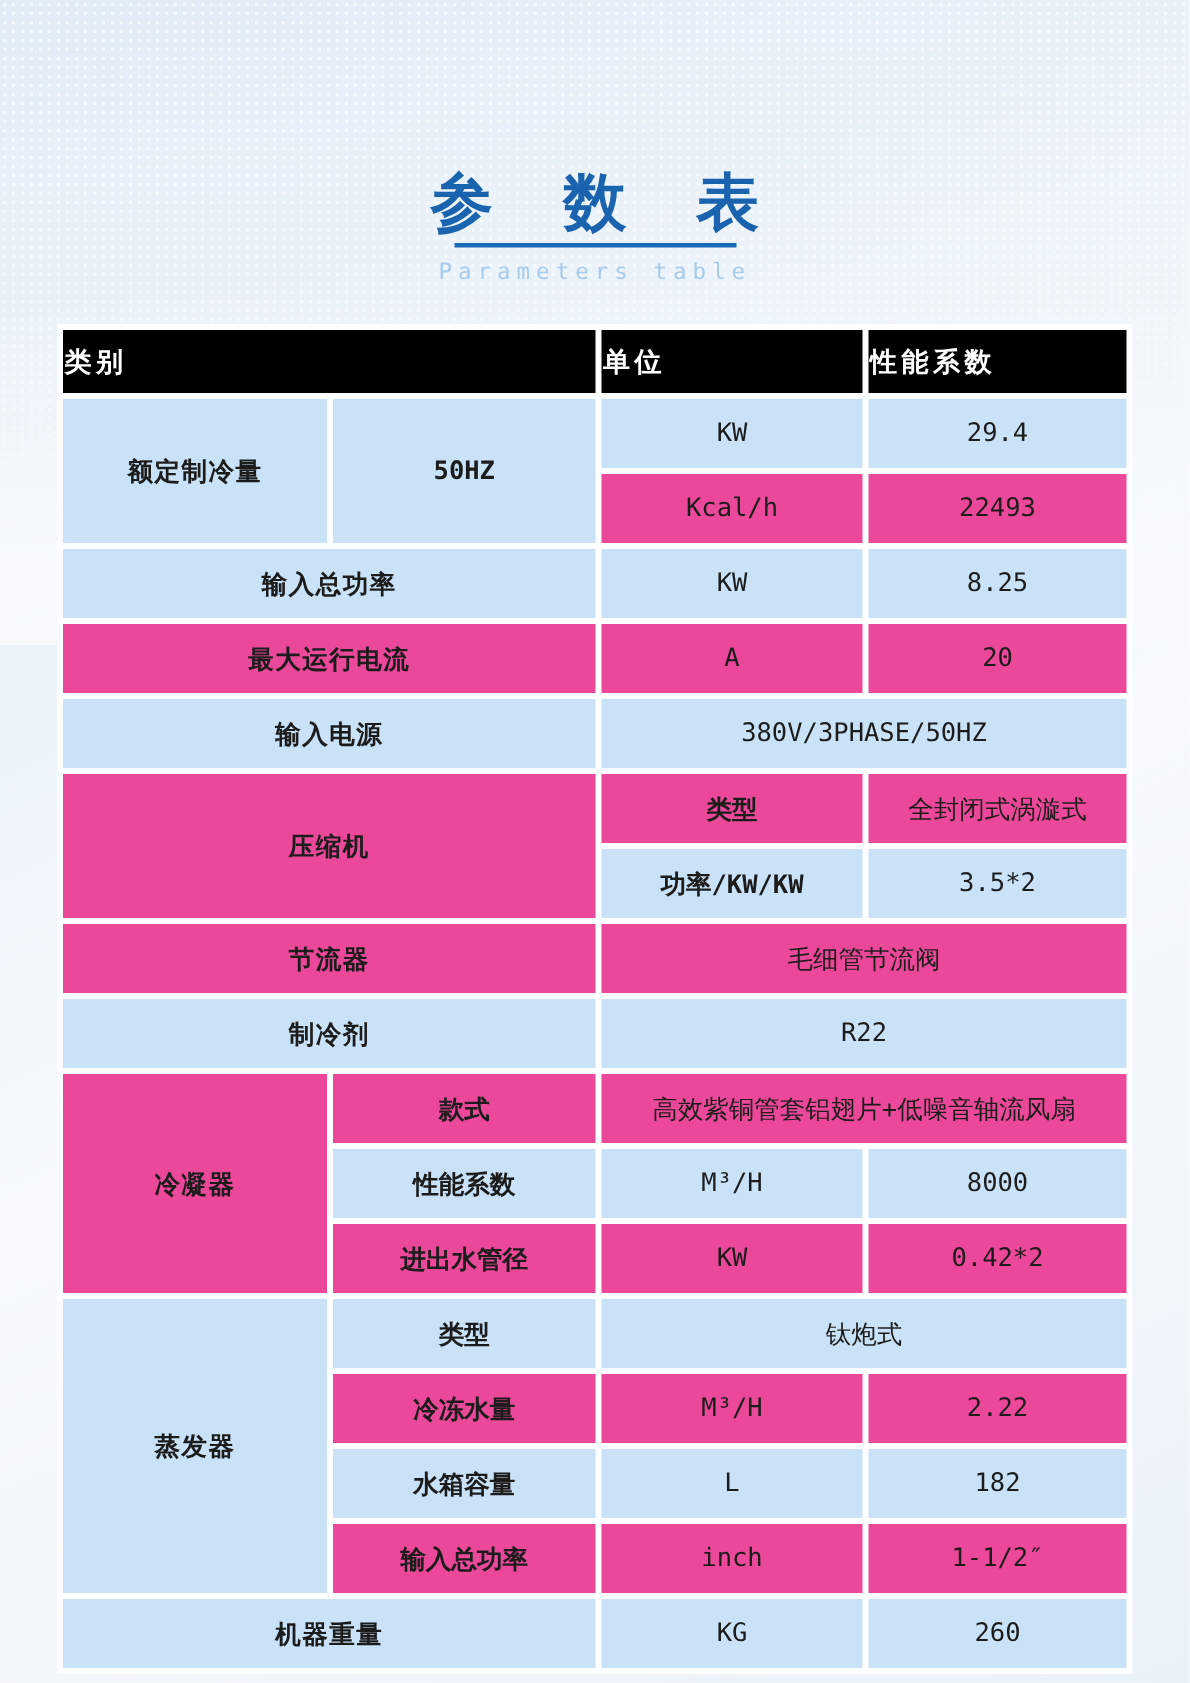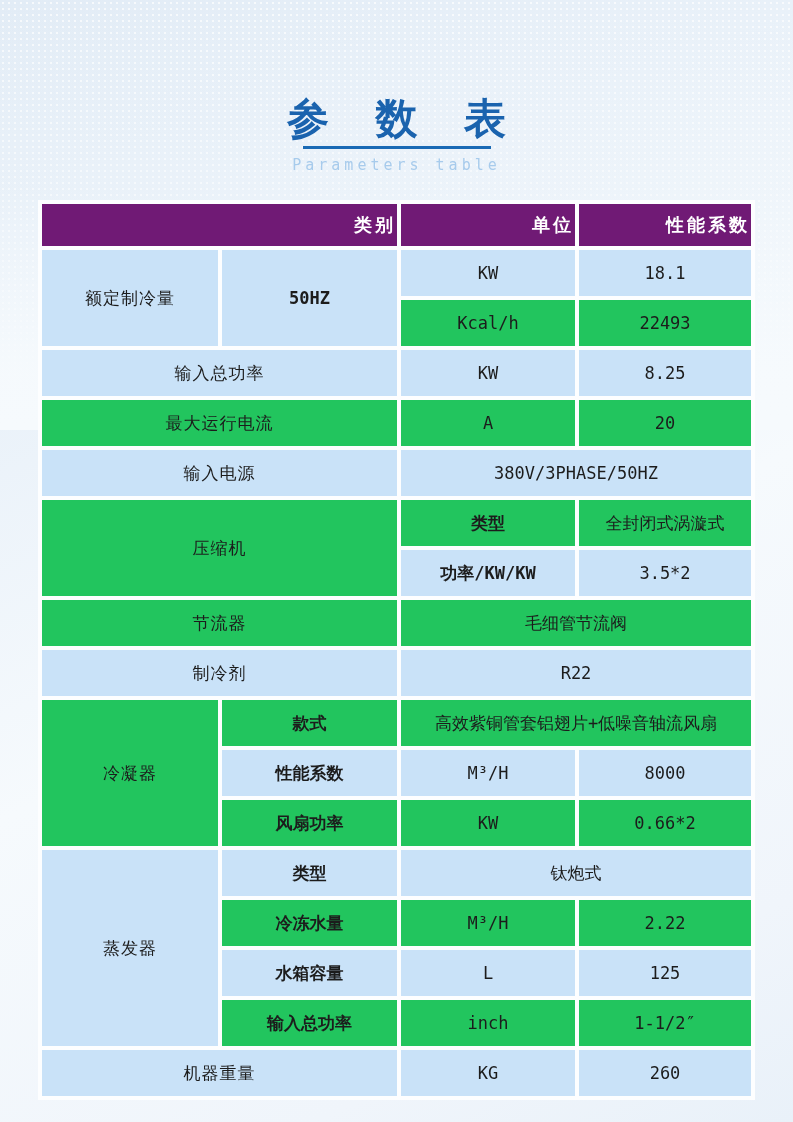--- a/index.html
+++ b/index.html
@@ -32,20 +32,21 @@
       rgba(233,241,249,0) 0%,
       rgba(240,246,251,0.35) 45%,
       rgba(246,250,253,0.95) 85%,
       #f6fafd 100%);
     pointer-events: none;
   }
   .title-block {
     position: relative;
     padding-top: 96px;
     text-align: center;
+    margin-top: 16px;
   }
   .page-title {
     margin: 0;
     font-family: "DejaVu Serif", "Liberation Serif", serif;
     font-weight: bold;
     font-size: 42px;
     line-height: 1.1;
     color: #1a63ae;
     letter-spacing: 16px;
     text-indent: 16px;
@@ -65,42 +66,42 @@
   table.params {
     position: relative;
     border-collapse: separate;
     border-spacing: 4px;
     table-layout: fixed;
     width: 717px;
     margin: 26px auto 0 auto;
     background: #fdfeff;
   }
   table.params th {
-    background: #701a75;
+    background: #000000;
     color: #ffffff;
     font-weight: bold;
     font-size: 18px;
     letter-spacing: 3px;
     height: 40px;
-    text-align: right;
+    text-align: left;
     vertical-align: middle;
   }
   table.params td {
     height: 44px;
     text-align: center;
     vertical-align: middle;
     font-size: 17px;
     color: #1c1c1c;
     overflow: hidden;
     white-space: nowrap;
   }
   td.b { background: #c9e2f8; }
-  td.l { background: #22c55e; }
+  td.l { background: #ec4899; }
   td.lbl {
-    font-weight: normal;
+    font-weight: bold;
     letter-spacing: 1px;
   }
   td.sub {
     font-family: "DejaVu Sans Mono", "DejaVu Sans", monospace;
     font-weight: bold;
   }
   td.val {
     font-family: "DejaVu Sans Mono", "DejaVu Sans", monospace;
     font-weight: normal;
   }
@@ -130,21 +131,21 @@
       <th colspan="2">类别</th>
       <th>单位</th>
       <th>性能系数</th>
     </tr>
   </thead>
   <tbody>
     <tr>
       <td class="lbl b" rowspan="2">额定制冷量</td>
       <td class="sub b" rowspan="2">50HZ</td>
       <td class="val b">KW</td>
-      <td class="val b">18.1</td>
+      <td class="val b">29.4</td>
     </tr>
     <tr>
       <td class="val l">Kcal/h</td>
       <td class="val l">22493</td>
     </tr>
     <tr>
       <td class="lbl b" colspan="2">输入总功率</td>
       <td class="val b">KW</td>
       <td class="val b">8.25</td>
     </tr>
@@ -178,38 +179,38 @@
       <td class="lbl l" rowspan="3">冷凝器</td>
       <td class="sub l">款式</td>
       <td class="val l longval" colspan="2">高效紫铜管套铝翅片+低噪音轴流风扇</td>
     </tr>
     <tr>
       <td class="sub b">性能系数</td>
       <td class="val b">M³/H</td>
       <td class="val b">8000</td>
     </tr>
     <tr>
-      <td class="sub l">风扇功率</td>
+      <td class="sub l">进出水管径</td>
       <td class="val l">KW</td>
-      <td class="val l">0.66*2</td>
+      <td class="val l">0.42*2</td>
     </tr>
     <tr>
       <td class="lbl b" rowspan="4">蒸发器</td>
       <td class="sub b">类型</td>
       <td class="val b" colspan="2">钛炮式</td>
     </tr>
     <tr>
       <td class="sub l">冷冻水量</td>
       <td class="val l">M³/H</td>
       <td class="val l">2.22</td>
     </tr>
     <tr>
       <td class="sub b">水箱容量</td>
       <td class="val b">L</td>
-      <td class="val b">125</td>
+      <td class="val b">182</td>
     </tr>
     <tr>
       <td class="sub l">输入总功率</td>
       <td class="val l">inch</td>
       <td class="val l">1-1/2″</td>
     </tr>
     <tr>
       <td class="lbl b" colspan="2">机器重量</td>
       <td class="val b">KG</td>
       <td class="val b">260</td>

